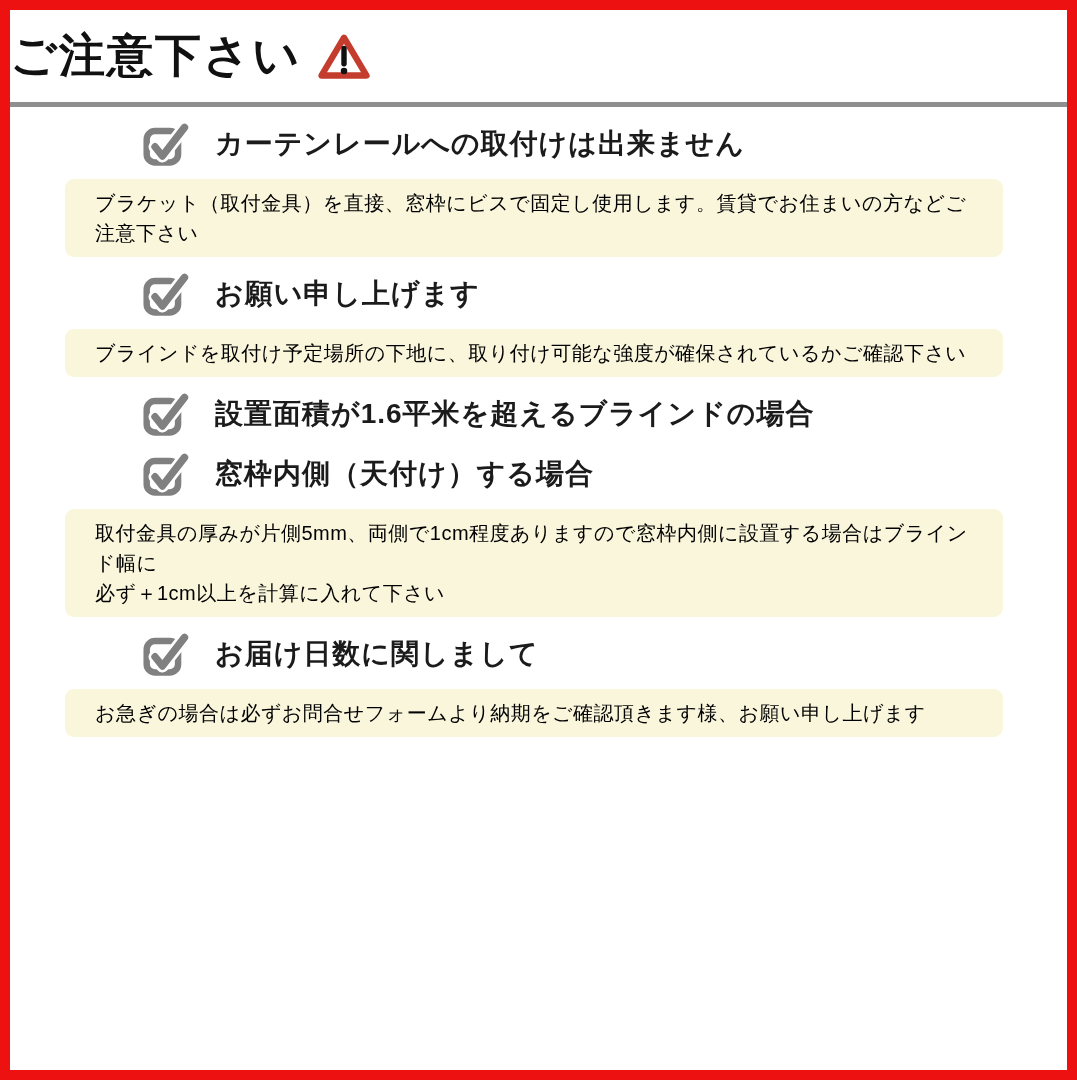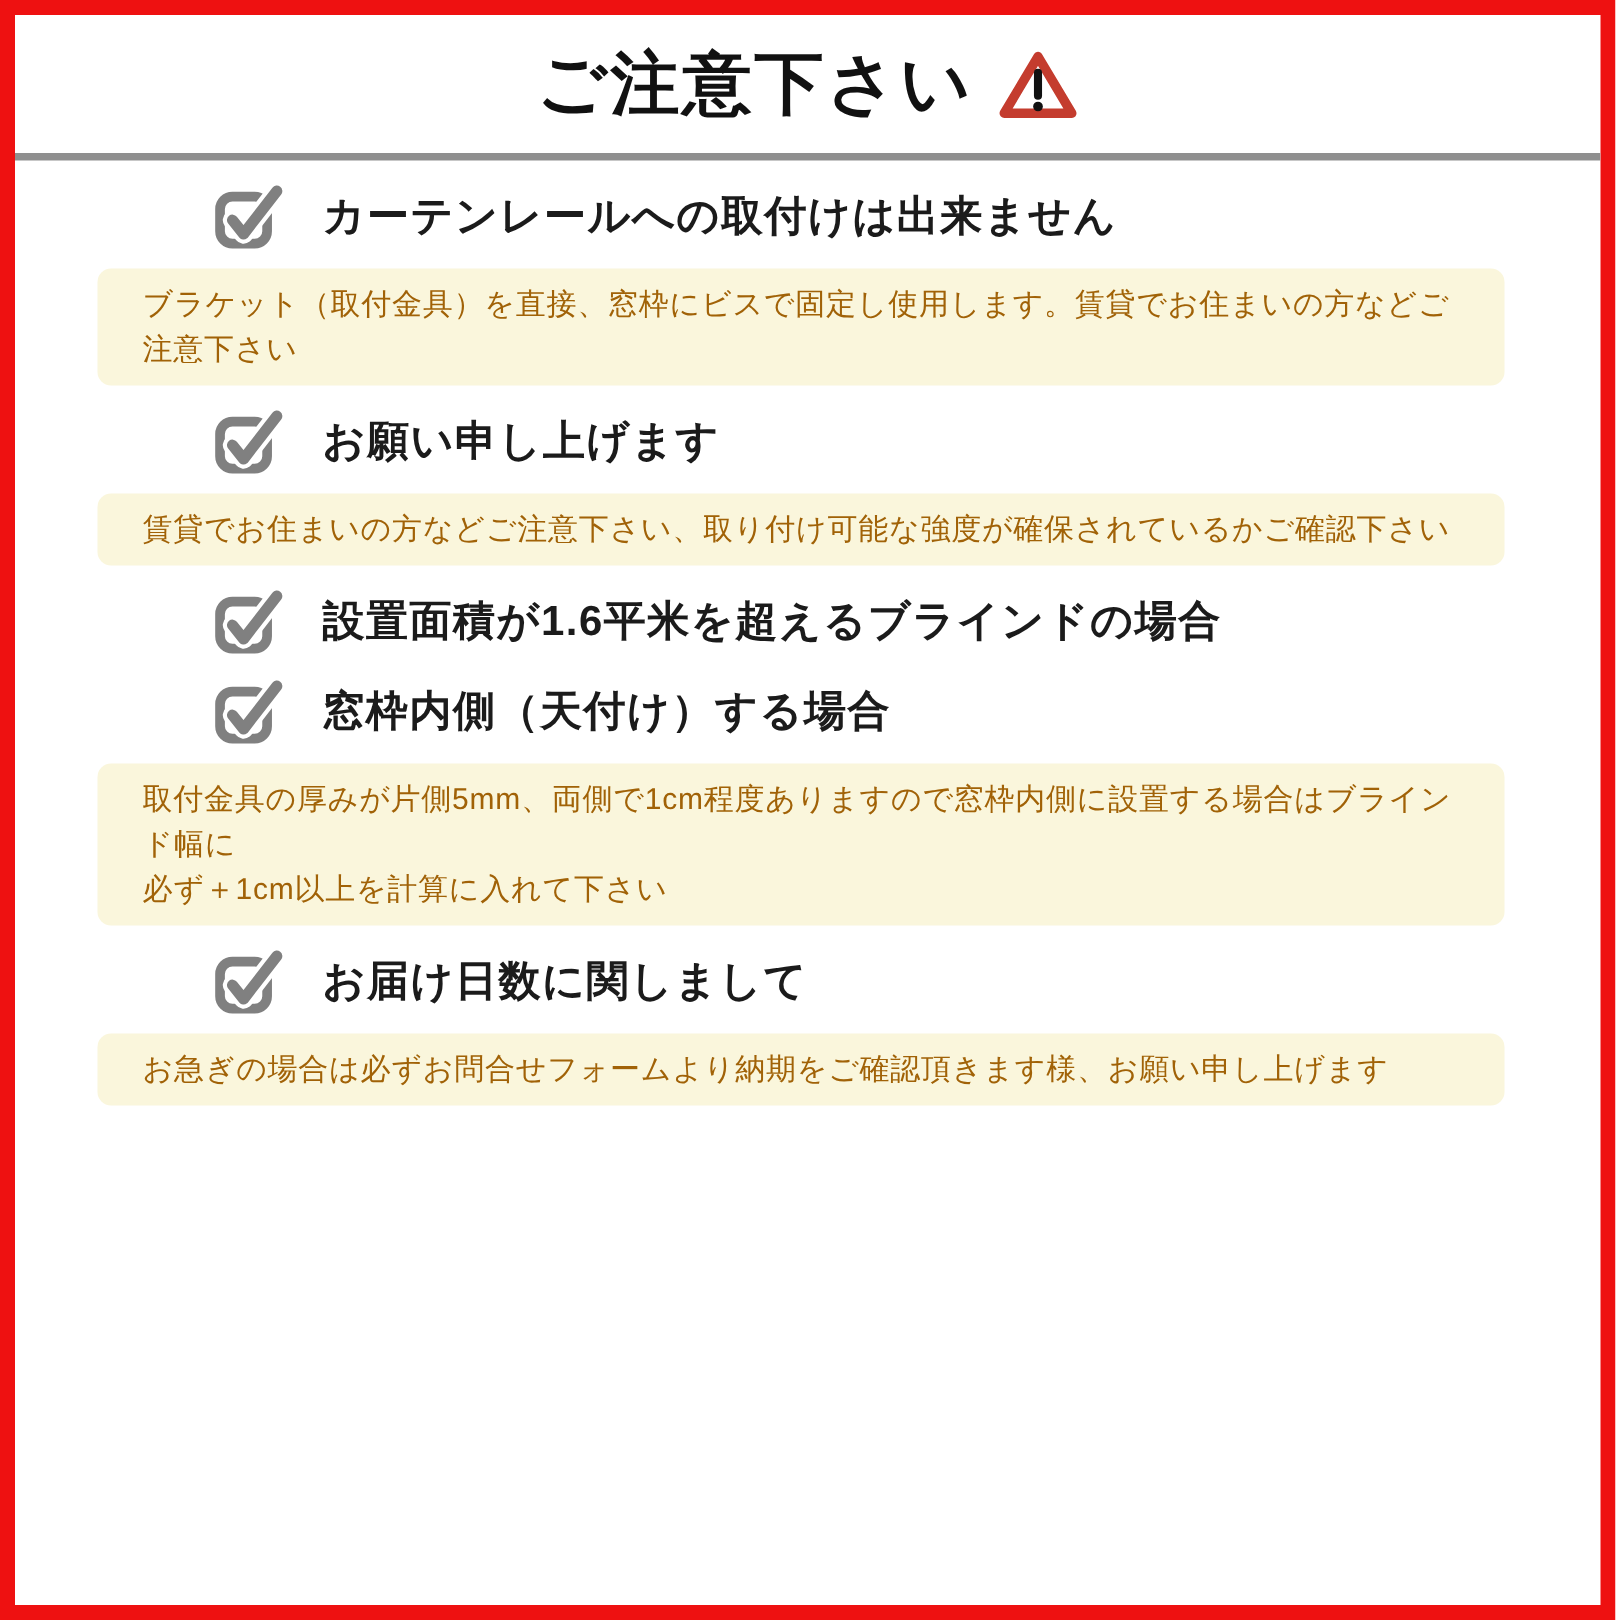--- a/index.html
+++ b/index.html
@@ -9,21 +9,20 @@
     box-sizing: border-box;
     border: 10px solid #ee1111;
     background: #ffffff;
     overflow: hidden;
     font-family: "Liberation Sans", "DejaVu Sans", sans-serif;
   }
   .title-row {
     height: 92px;
     display: flex;
     align-items: center;
-    justify-content: center;
     gap: 16px;
   }
   .title {
     font-size: 46px;
     font-weight: bold;
     color: #111111;
     letter-spacing: 2px;
   }
   .warning-svg { display: block; margin-top: 2px; }
   .divider { height: 5px; background: #8f8f8f; }
@@ -42,21 +41,21 @@
     margin: 0;
     letter-spacing: 1px;
   }
   .note {
     margin: 12px 64px 0 55px;
     background: #faf6dc;
     border-radius: 9px;
     padding: 9px 20px 9px 30px;
     font-size: 20px;
     line-height: 1.5;
-    color: #a16207;
+    color: #000000;
     letter-spacing: 0.5px;
   }
 </style>
 </head>
 <body>
 
 <div class="frame">
 
   <div class="title-row">
     <span class="title">ご注意下さい</span>
@@ -92,21 +91,21 @@
       <span>
         <svg class="check-svg" width="48" height="46" viewBox="0 0 52 48">
           <rect x="4" y="10" width="34" height="34" rx="9" fill="none" stroke="#808080" stroke-width="7"></rect>
           <polyline points="13,27 21,37 45,6" fill="none" stroke="#ffffff" stroke-width="14" stroke-linecap="round" stroke-linejoin="round"></polyline>
           <polyline points="13,27 21,37 45,6" fill="none" stroke="#808080" stroke-width="8" stroke-linecap="round" stroke-linejoin="round"></polyline>
         </svg>
       </span>
       <h2 class="heading">お願い申し上げます</h2>
     </div>
     <div class="note">
-      <div>賃貸でお住まいの方などご注意下さい、取り付け可能な強度が確保されているかご確認下さい</div>
+      <div>ブラインドを取付け予定場所の下地に、取り付け可能な強度が確保されているかご確認下さい</div>
     </div>
   </div>
 
 
   <div>
     <div class="section-header">
       <span>
         <svg class="check-svg" width="48" height="46" viewBox="0 0 52 48">
           <rect x="4" y="10" width="34" height="34" rx="9" fill="none" stroke="#808080" stroke-width="7"></rect>
           <polyline points="13,27 21,37 45,6" fill="none" stroke="#ffffff" stroke-width="14" stroke-linecap="round" stroke-linejoin="round"></polyline>

